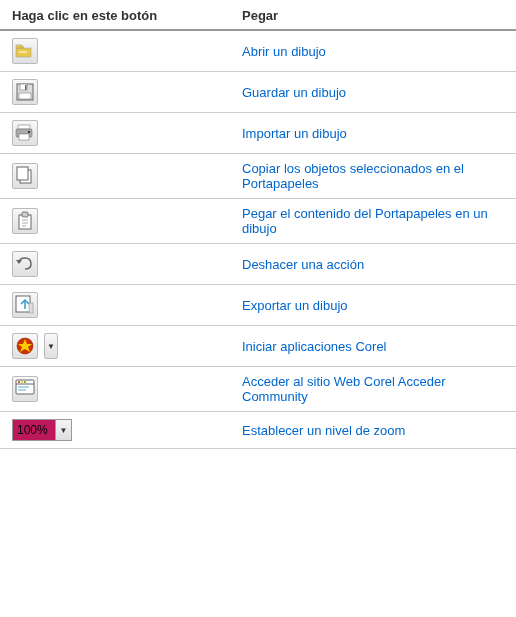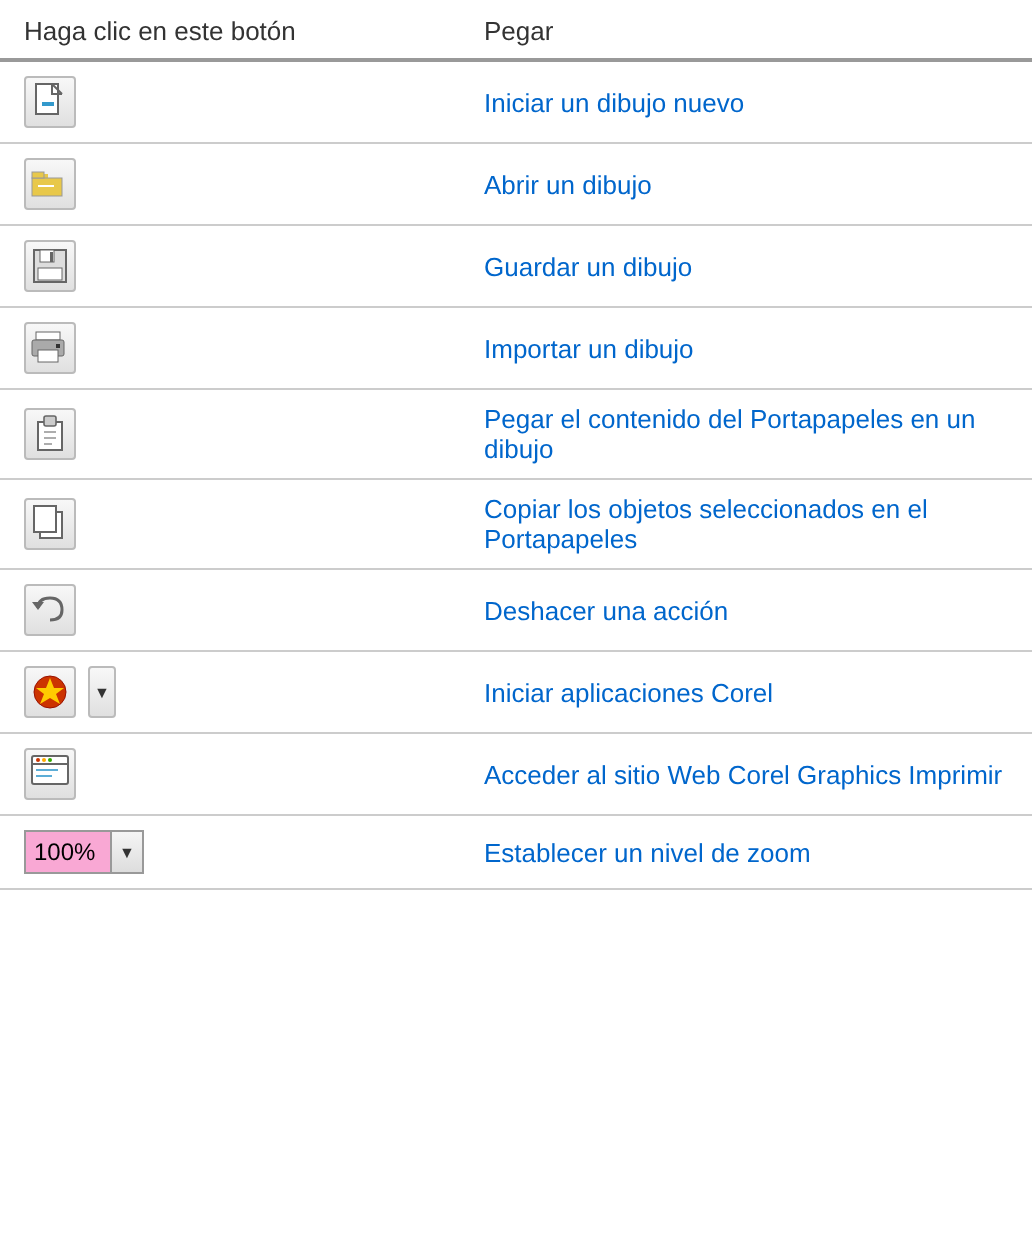--- a/index.html
+++ b/index.html
@@ -10,21 +10,21 @@
       color: #333;
       width: 516px;
       min-height: 617px;
     }
     table {
       width: 100%;
       border-collapse: collapse;
     }
     thead tr th {
       background: #fff;
-      font-weight: normal;
+      font-weight: bold;
       font-size: 13px;
       color: #333;
       padding: 8px 12px 6px 12px;
       text-align: left;
       border-bottom: 2px solid #999;
     }
     thead tr th:first-child {
       width: 230px;
     }
     tbody tr {
@@ -73,21 +73,21 @@
     .zoom-wrapper {
       display: flex;
       align-items: center;
     }
     .zoom-text-box {
       width: 44px;
       height: 22px;
       border: 1px solid #999;
       font-size: 12px;
       padding: 0 4px;
-      background: #f9a8d4;
+      background: #be185d;
     }
     .zoom-dropdown {
       width: 16px;
       height: 22px;
       border: 1px solid #999;
       border-left: none;
       background: linear-gradient(180deg, #f5f5f5, #ddd);
       cursor: pointer;
       display: flex;
       align-items: center;
@@ -99,35 +99,20 @@
 <body>
 
 <table>
   <thead>
     <tr>
       <th>Haga clic en este botón</th>
       <th>Pegar</th>
     </tr>
   </thead>
   <tbody id="table-body">
-  <tr>
-        <td>
-          <div class="icon-cell">
-            <div class="icon-box">
-              <svg width="18" height="20" viewBox="0 0 18 20">
-                <rect x="2" y="1" width="11" height="15" fill="white" stroke="#666" stroke-width="1"></rect>
-                <polyline points="10,1 10,6 15,6" fill="none" stroke="#666" stroke-width="1"></polyline>
-                <line x1="10" y1="1" x2="15" y2="6" stroke="#666" stroke-width="1"></line>
-                <rect x="5" y="10" width="6" height="2" fill="#3399cc"></rect>
-              </svg>
-            </div>
-          </div>
-        </td>
-        <td><span class="link-text">Iniciar un dibujo nuevo</span></td>
-      </tr>
       <tr>
         <td>
           <div class="icon-cell">
             <div class="icon-box">
               <svg width="20" height="18" viewBox="0 0 20 18">
                 <rect x="1" y="4" width="8" height="2" fill="#e8c84a"></rect>
                 <rect x="1" y="6" width="15" height="9" fill="#e8c84a" stroke="#999" stroke-width="0.5"></rect>
                 <rect x="1" y="3" width="6" height="3" fill="#e8c84a" stroke="#999" stroke-width="0.5"></rect>
                 <line x1="4" y1="10" x2="12" y2="10" stroke="white" stroke-width="1"></line>
               </svg>
@@ -158,20 +143,33 @@
               <svg width="20" height="18" viewBox="0 0 20 18">
                 <rect x="3" y="1" width="12" height="4" fill="white" stroke="#666" stroke-width="0.5"></rect>
                 <rect x="1" y="5" width="16" height="8" rx="1" fill="#aaa" stroke="#666" stroke-width="0.5"></rect>
                 <rect x="4" y="10" width="10" height="6" fill="white" stroke="#666" stroke-width="0.5"></rect>
                 <rect x="13" y="7" width="2" height="2" fill="#333"></rect>
               </svg>
             </div>
           </div>
         </td>
         <td><span class="link-text">Importar un dibujo</span></td>
+      </tr>
+      <tr>
+        <td>
+          <div class="icon-cell">
+            <div class="icon-box">
+              <svg width="18" height="20" viewBox="0 0 18 20">
+                <rect x="4" y="4" width="11" height="13" fill="white" stroke="#666" stroke-width="1"></rect>
+                <rect x="1" y="1" width="11" height="13" fill="white" stroke="#666" stroke-width="1"></rect>
+              </svg>
+            </div>
+          </div>
+        </td>
+        <td><span class="link-text">Copiar los objetos seleccionados en el Portapapeles</span></td>
       </tr>
       <tr>
         <td>
           <div class="icon-cell">
             <div class="icon-box">
               <svg width="18" height="20" viewBox="0 0 18 20">
                 <rect x="3" y="4" width="12" height="14" fill="white" stroke="#666" stroke-width="1"></rect>
                 <rect x="6" y="1" width="6" height="5" rx="1" fill="#ccc" stroke="#666" stroke-width="0.8"></rect>
                 <line x1="6" y1="9" x2="12" y2="9" stroke="#999" stroke-width="0.8"></line>
                 <line x1="6" y1="12" x2="12" y2="12" stroke="#999" stroke-width="0.8"></line>
@@ -179,41 +177,43 @@
               </svg>
             </div>
           </div>
         </td>
         <td><span class="link-text">Pegar el contenido del Portapapeles en un dibujo</span></td>
       </tr>
       <tr>
         <td>
           <div class="icon-cell">
             <div class="icon-box">
-              <svg width="18" height="20" viewBox="0 0 18 20">
-                <rect x="4" y="4" width="11" height="13" fill="white" stroke="#666" stroke-width="1"></rect>
-                <rect x="1" y="1" width="11" height="13" fill="white" stroke="#666" stroke-width="1"></rect>
-              </svg>
-            </div>
-          </div>
-        </td>
-        <td><span class="link-text">Copiar los objetos seleccionados en el Portapapeles</span></td>
-      </tr>
-      <tr>
-        <td>
-          <div class="icon-cell">
-            <div class="icon-box">
               <svg width="20" height="18" viewBox="0 0 20 18">
                 <path d="M4 8 Q4 3 10 3 Q16 3 16 9 Q16 14 10 14" fill="none" stroke="#666" stroke-width="1.5"></path>
                 <polyline points="1,5 4,9 7,5" fill="#666" stroke="none"></polyline>
               </svg>
             </div>
           </div>
         </td>
         <td><span class="link-text">Deshacer una acción</span></td>
+      </tr>
+      <tr>
+        <td>
+          <div class="icon-cell">
+            <div class="icon-box">
+              <svg width="20" height="20" viewBox="0 0 20 20">
+                <rect x="1" y="1" width="14" height="16" fill="white" stroke="#666" stroke-width="1"></rect>
+                <line x1="10" y1="14" x2="10" y2="6" stroke="#3399cc" stroke-width="1.5"></line>
+                <polyline points="6,9 10,5 14,9" fill="none" stroke="#3399cc" stroke-width="1.5"></polyline>
+                <rect x="14" y="8" width="4" height="10" fill="#ddd" stroke="#888" stroke-width="0.5"></rect>
+              </svg>
+            </div>
+          </div>
+        </td>
+        <td><span class="link-text">Exportar un dibujo</span></td>
       </tr>
       <tr>
         <td>
           <div class="icon-cell">
             <div class="icon-box">
               <svg width="20" height="20" viewBox="0 0 20 20">
                 <circle cx="10" cy="10" r="8" fill="#cc3300" stroke="#991100" stroke-width="0.5"></circle>
                 <path d="M10 3 L12 8 L17 8 L13 11 L15 16 L10 13 L5 16 L7 11 L3 8 L8 8 Z" fill="#ffcc00"></path>
               </svg>
             </div>
@@ -231,21 +231,21 @@
                 <line x1="1" y1="5" x2="19" y2="5" stroke="#666" stroke-width="1"></line>
                 <circle cx="4" cy="3" r="1" fill="#cc3300"></circle>
                 <circle cx="7" cy="3" r="1" fill="#ffaa00"></circle>
                 <circle cx="10" cy="3" r="1" fill="#33aa00"></circle>
                 <line x1="3" y1="8" x2="14" y2="8" stroke="#3399cc" stroke-width="0.8"></line>
                 <line x1="3" y1="11" x2="11" y2="11" stroke="#3399cc" stroke-width="0.8"></line>
               </svg>
             </div>
           </div>
         </td>
-        <td><span class="link-text">Acceder al sitio Web Corel Graphics Imprimir</span></td>
+        <td><span class="link-text">Acceder al sitio Web Corel Acceder Community</span></td>
       </tr>
       <tr>
         <td>
           <div class="zoom-wrapper">
             <input type="text" class="zoom-text-box" value="100%" style="">
             <div class="zoom-dropdown">▼</div>
           </div>
         </td>
         <td><span class="link-text">Establecer un nivel de zoom</span></td>
       </tr>

